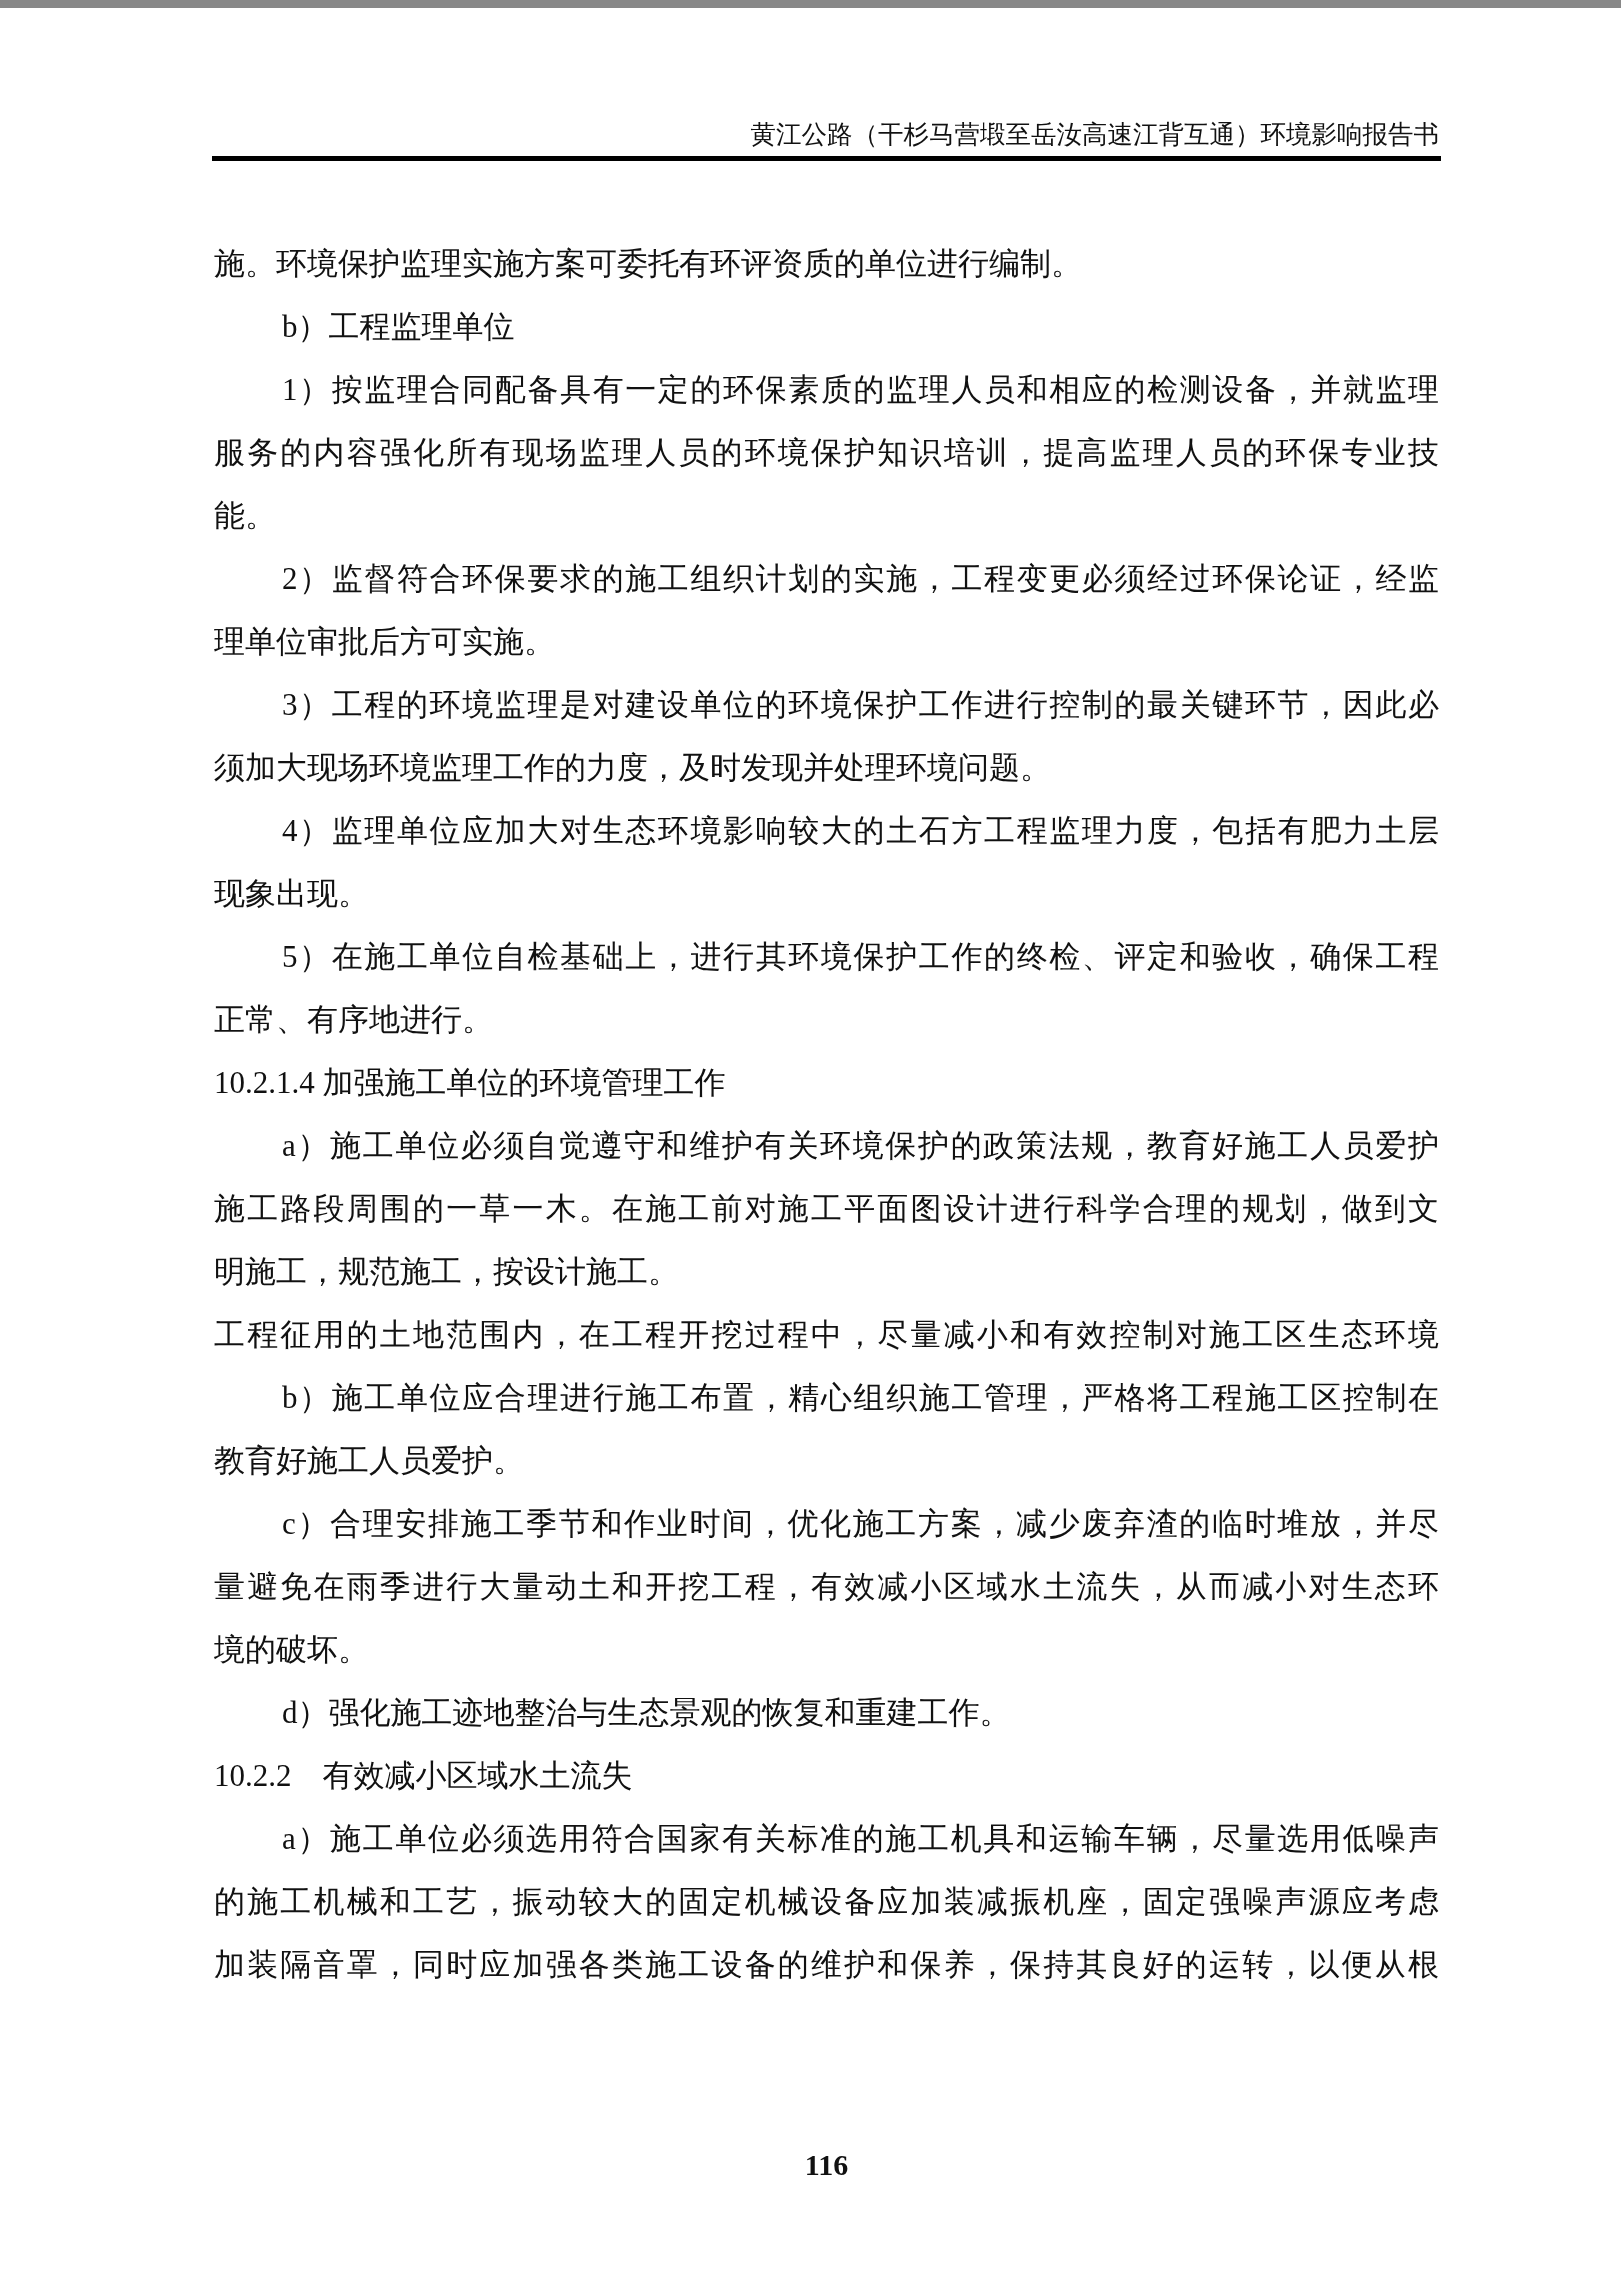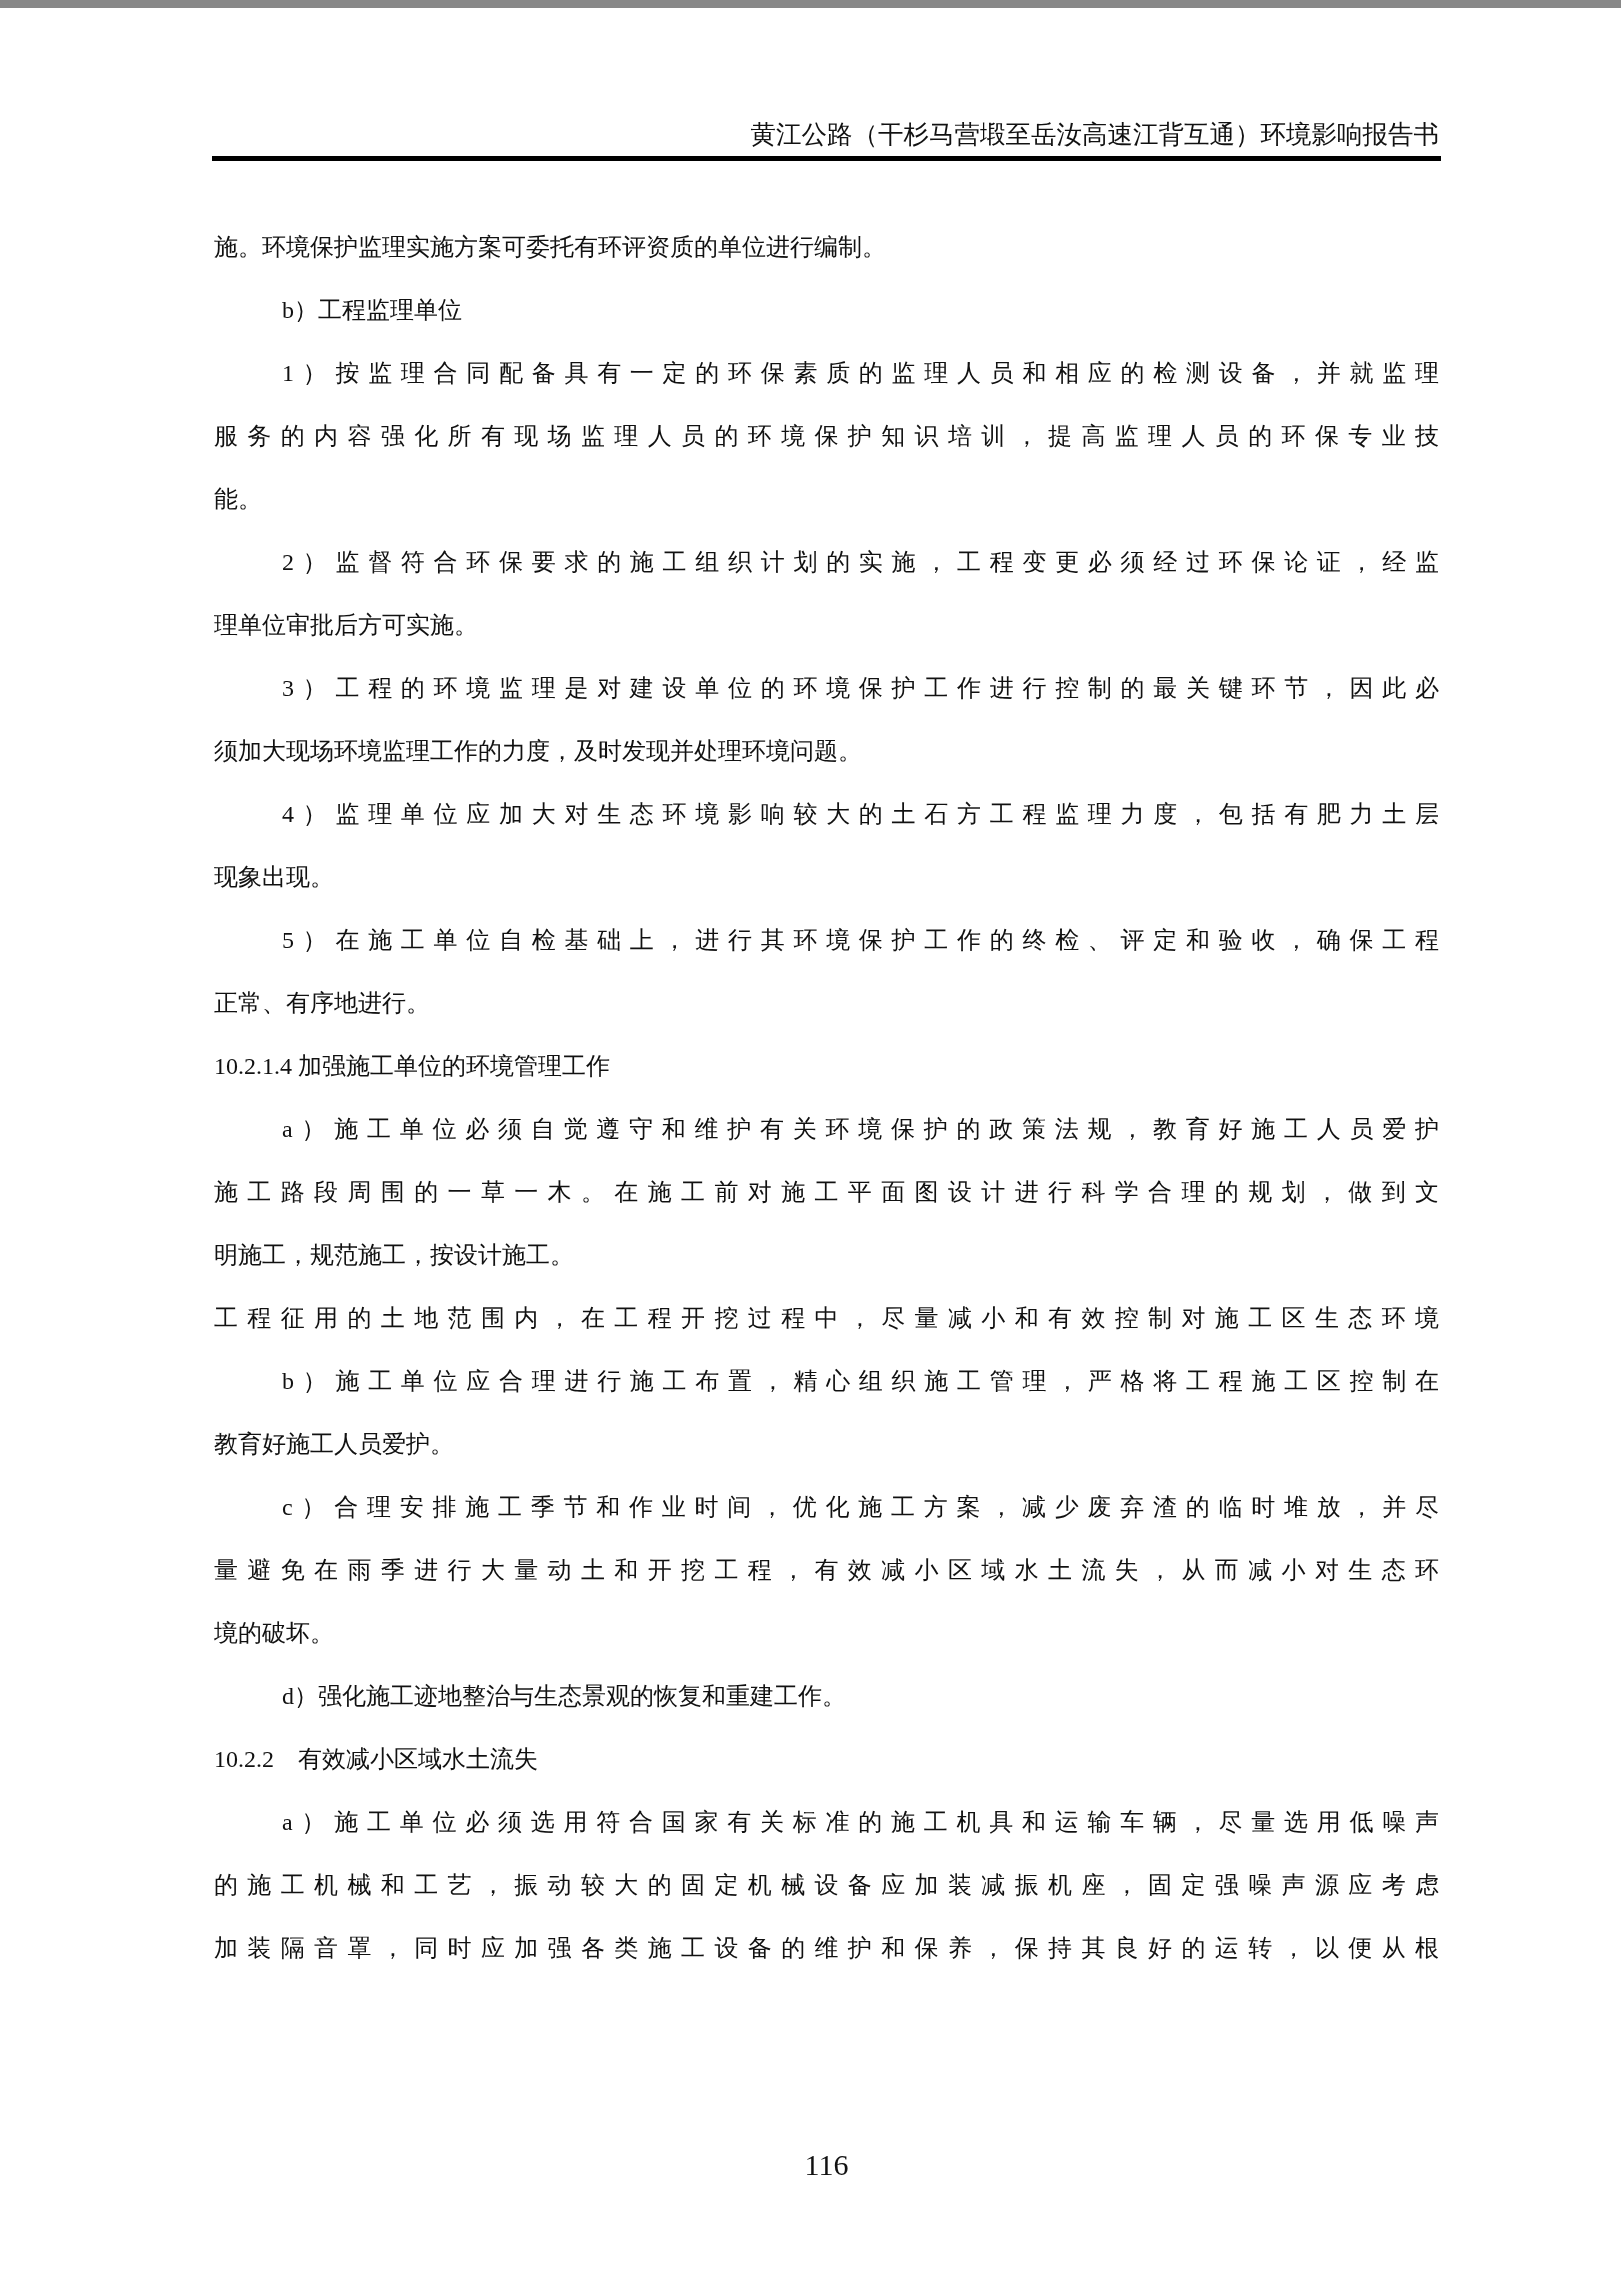--- a/index.html
+++ b/index.html
@@ -29,24 +29,24 @@
     position: absolute;
     top: 148px;
     left: 212px;
     width: 1229px;
     height: 4.9px;
     background: #000000;
   }
   
   .body-text {
     position: absolute;
-    top: 208px;
+    top: 224px;
     left: 214px;
     width: 1225px;
-    font-size: 24px;
+    font-size: 31px;
   }
   .line {
     height: 63px;
     line-height: 63px;
     white-space: nowrap;
     text-align: left;
   }
   .line.j {               
     white-space: normal;
     text-align: justify;
@@ -57,20 +57,21 @@
   .line.heading { text-indent: 0; }
   
   .page-number {
     position: absolute;
     top: 2137px;
     left: 214px;
     width: 1225px;
     text-align: center;
     font-size: 30px;
     line-height: 39px;
+    font-weight: bold;
   }
 </style>
 </head>
 <body>
 
 <div class="page">
 
   <div class="header-title">黄江公路（干杉马营塅至岳汝高速江背互通）环境影响报告书</div>
   <div class="header-rule"></div>
 

